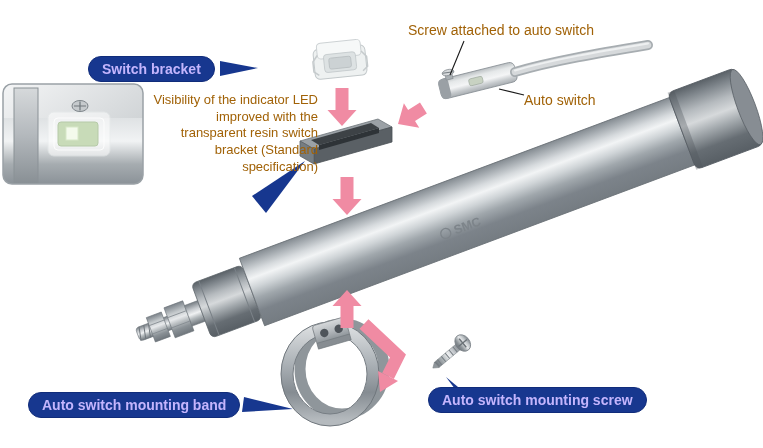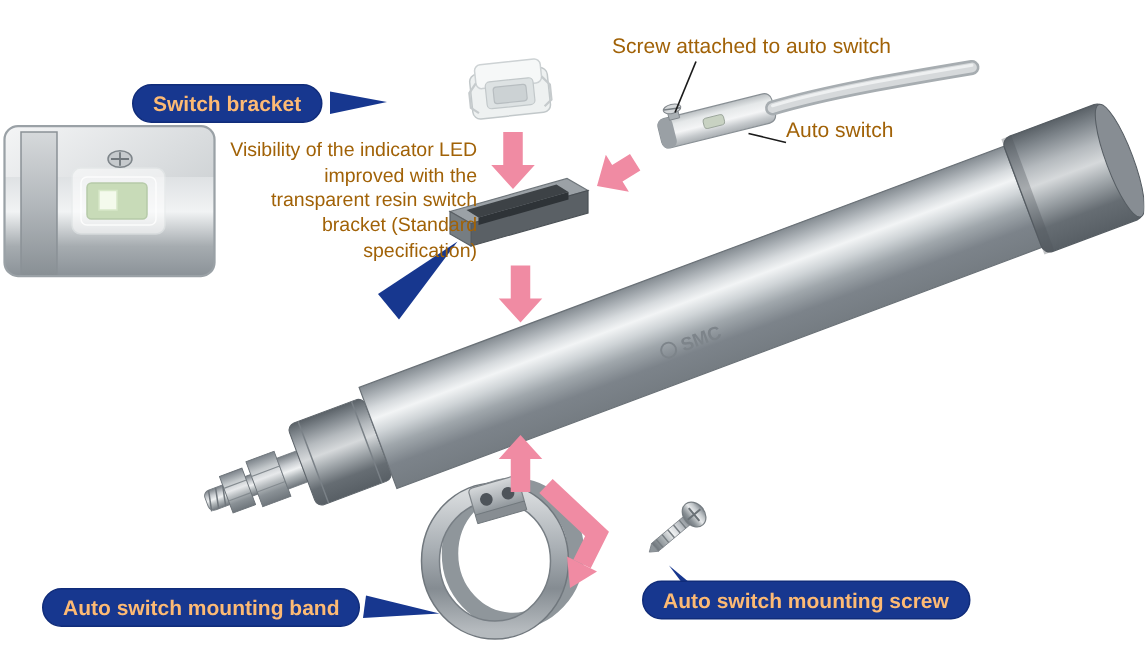--- a/index.html
+++ b/index.html
@@ -2,24 +2,24 @@
 <html><head>
 <meta charset="utf-8">
 <style>
   * { margin:0; padding:0; box-sizing:border-box; }
   html,body { width:763px; height:448px; overflow:hidden; }
   body { font-family:"Liberation Sans", sans-serif; background:#ffffff; }
   .stage { position:relative; width:763px; height:448px; background:#ffffff; overflow:hidden; }
   .scene { position:absolute; left:0; top:0; width:763px; height:448px; }
   .annot { position:absolute; color:#a16207; }
   .screw-note { left:408px; top:22px; font-size:14px; }
-  .auto-switch-label { left:524px; top:78px; font-size:14px; }
+  .auto-switch-label { left:524px; top:92px; font-size:14px; }
   .visibility-note { left:152px; top:92px; width:166px; font-size:13px; line-height:1.28;text-align:right; }
   .pill {
-    position:absolute; background:#17378f; color:#fdba74; font-weight:bold;
+    position:absolute; background:#17378f; color:#c4b5fd; font-weight:bold;
     font-size:14px; line-height:18px; padding:3px 13px; border-radius:13px;
     border:1px solid #102c7a; white-space:nowrap;
   }
   .pill-bracket { left:88px;  top:56px;  }
   .pill-holder  { left:150px; top:191px; }
   .pill-band    { left:28px;  top:392px;text-align:center; }
   .pill-screw   { left:428px; top:387px; }
 </style>
 </head>
 <body>

